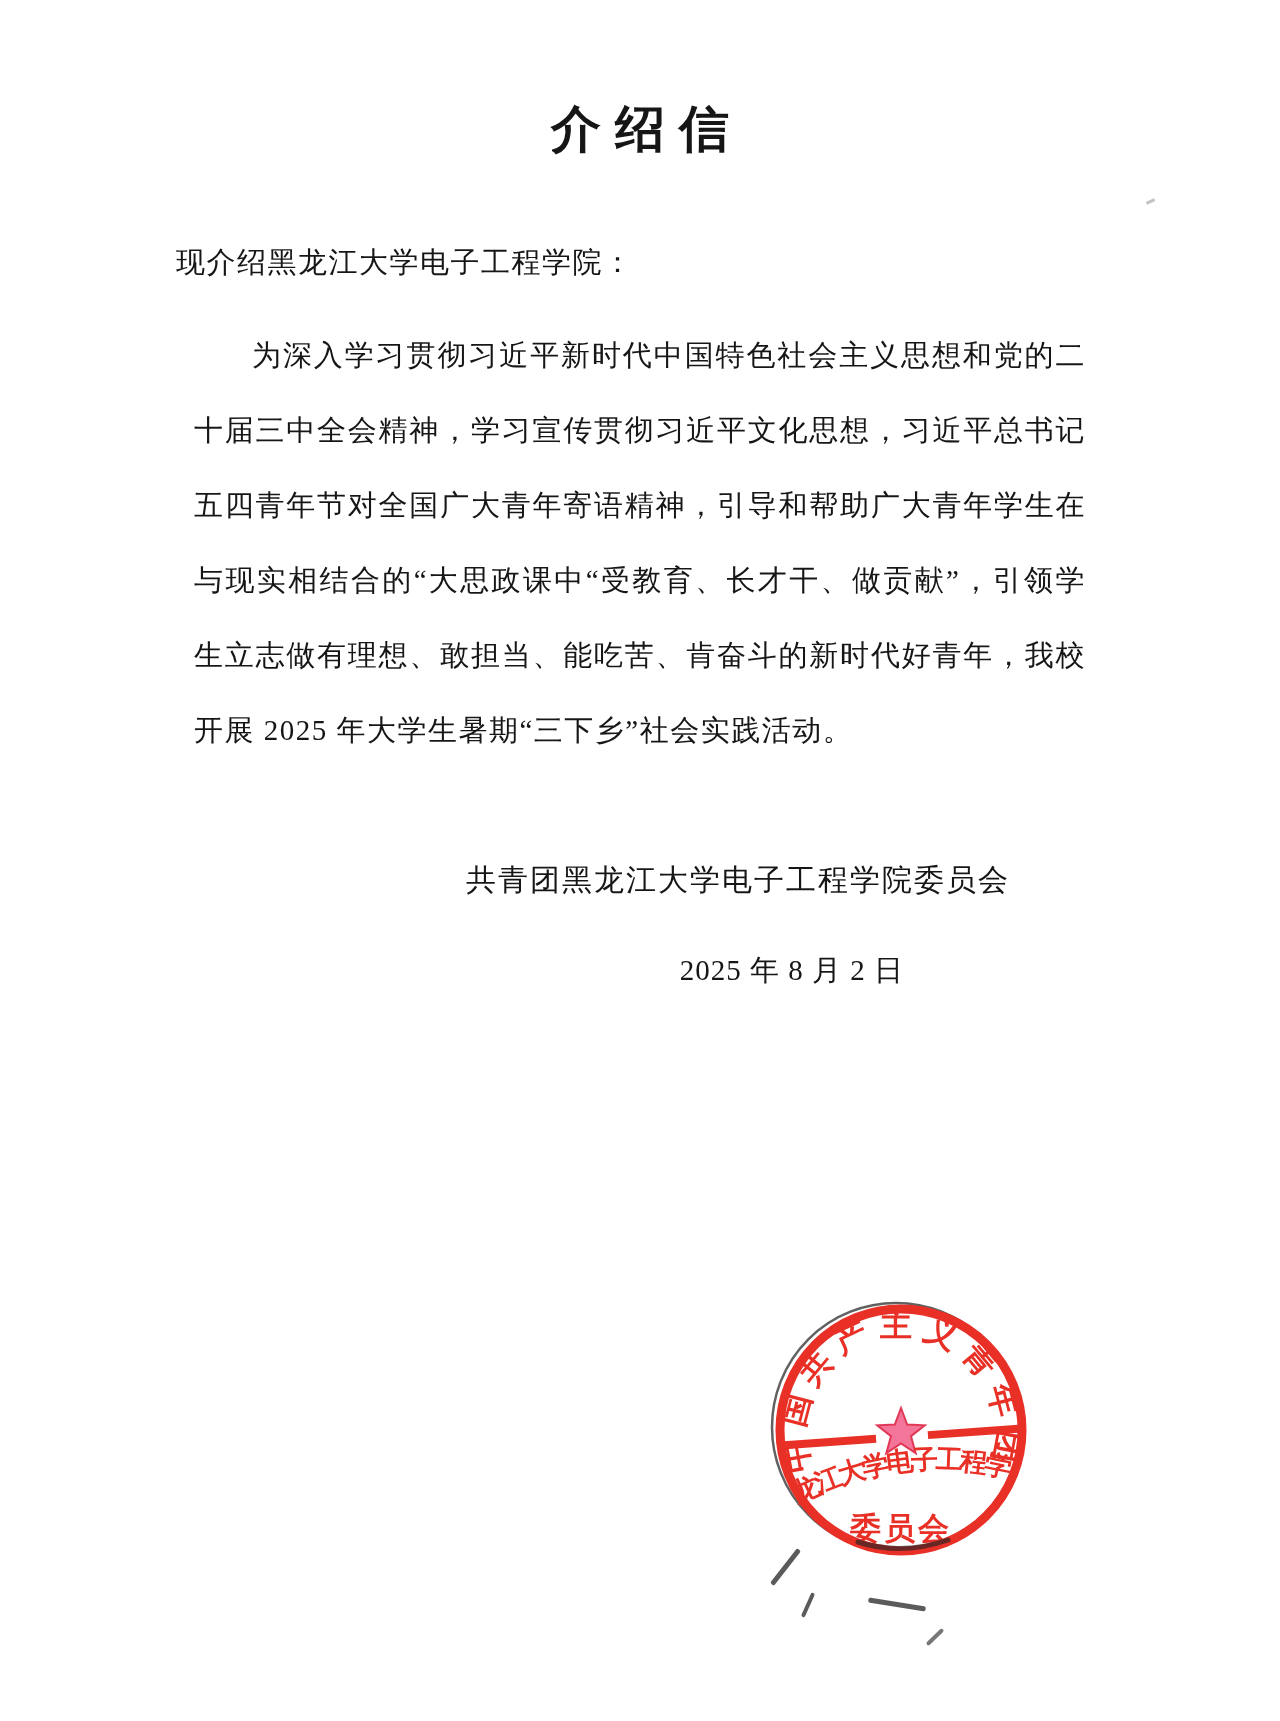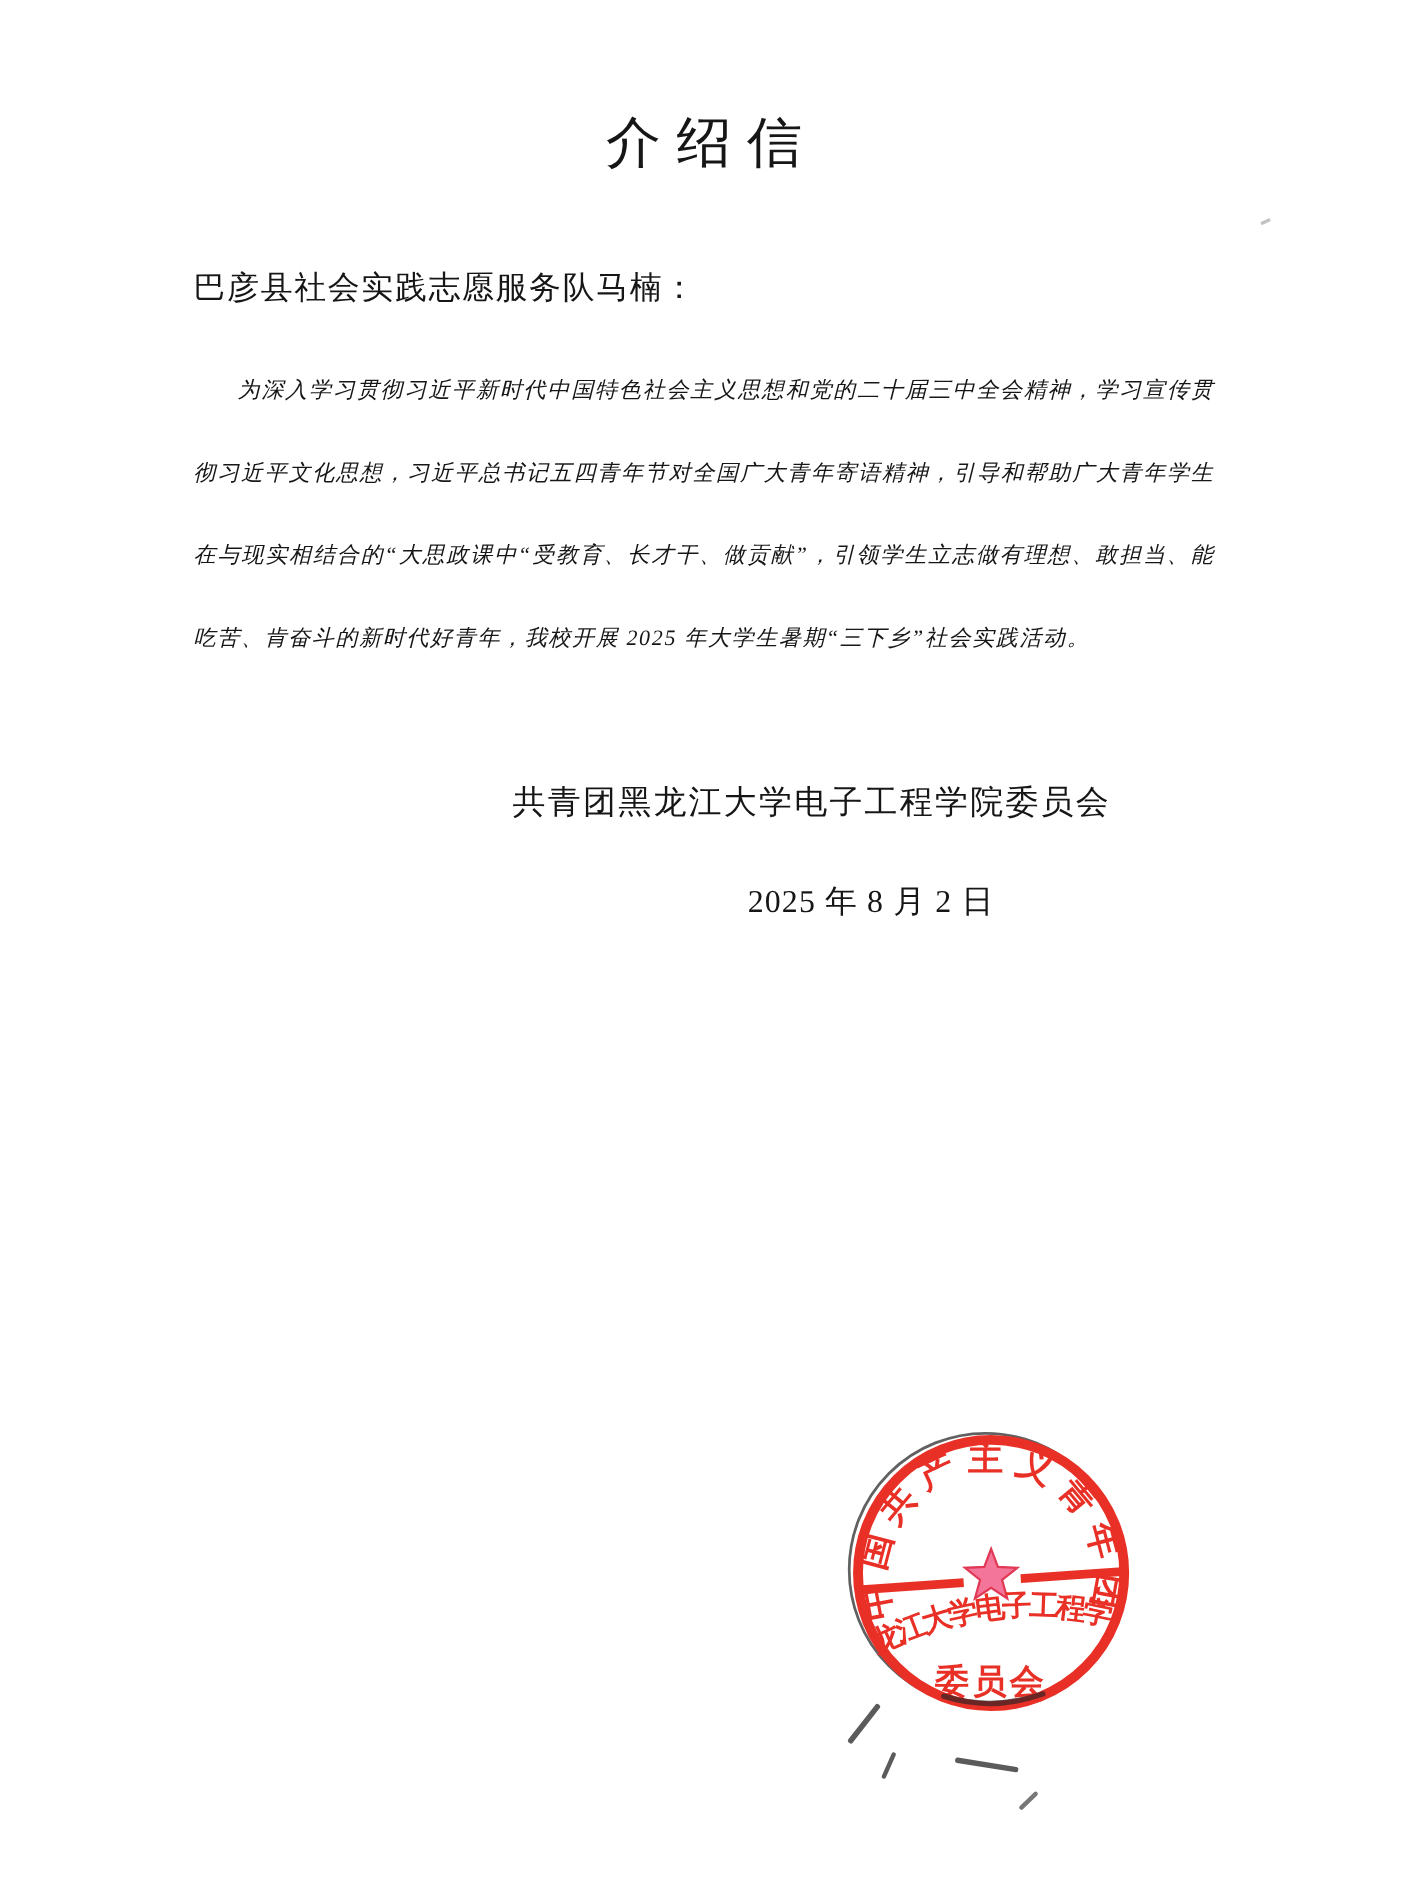--- a/index.html
+++ b/index.html
@@ -12,40 +12,39 @@
     color: #161616;
     font-family: "Liberation Serif", "DejaVu Serif", serif;
     overflow: hidden;
   }
   .content { padding: 0 176px 0 176px; }
 
   .doc-title {
     margin: 96px 0 0 0;
     text-align: center;
     font-size: 50px;
-    font-weight: 400;
+    font-weight: 700;
     letter-spacing: 14px;
     text-indent: 14px;
   }
 
   .salutation {
     margin: 62px 0 0 0;
     font-size: 29px;
     line-height: 75px;
     letter-spacing: 1.5px;
   }
 
   .body-par {
-    margin: 0;
-    font-size: 20px;
+    margin: 18px;
+    font-size: 29px;
     line-height: 75px;
     letter-spacing: 1.5px;
     text-align: justify;
     text-indent: 2em;
-    font-style: italic;
   }
   .body-par.first { margin-top: 18px; }
 
   .advisor-line {
     margin: 28px 0 0 0;
     font-size: 29px;
     line-height: 75px;
     letter-spacing: 2px;
     text-indent: 2em;
   }
@@ -97,21 +96,21 @@
   }
 </style>
 </head>
 <body>
 
 <div class="page">
   <div class="content">
 
     <h1 class="doc-title">介绍信</h1>
 
-    <div class="salutation">巴彦县社会实践志愿服务队马楠：</div>
+    <div class="salutation">现介绍黑龙江大学电子工程学院：</div>
 
     <p class="body-par first">为深入学习贯彻习近平新时代中国特色社会主义思想和党的二十届三中全会精神，学习宣传贯彻习近平文化思想，习近平总书记五四青年节对全国广大青年寄语精神，引导和帮助广大青年学生在与现实相结合的“大思政课中“受教育、长才干、做贡献”，引领学生立志做有理想、敢担当、能吃苦、肯奋斗的新时代好青年，我校开展 2025 年大学生暑期“三下乡”社会实践活动。</p>
 
 
     <div class="signature-line">共青团黑龙江大学电子工程学院委员会</div>
 
     <div class="date-line">2025 年 8 月 2 日</div>
   </div>
 
   <svg class="stamp" viewBox="0 0 272 272" xmlns="http://www.w3.org/2000/svg">

